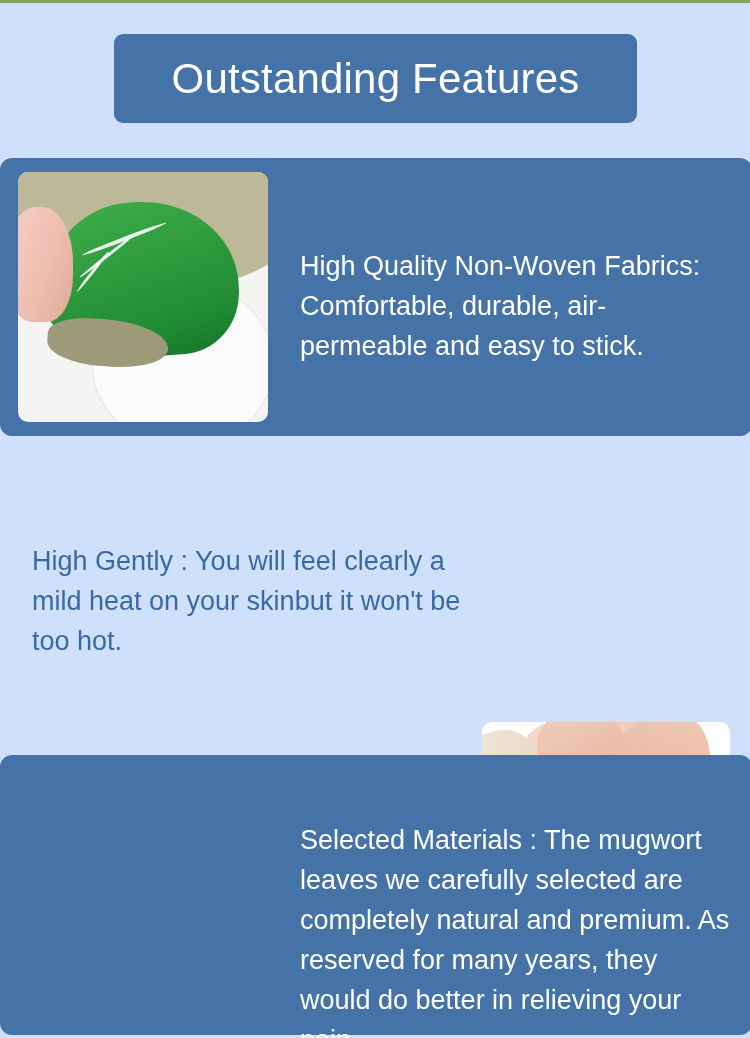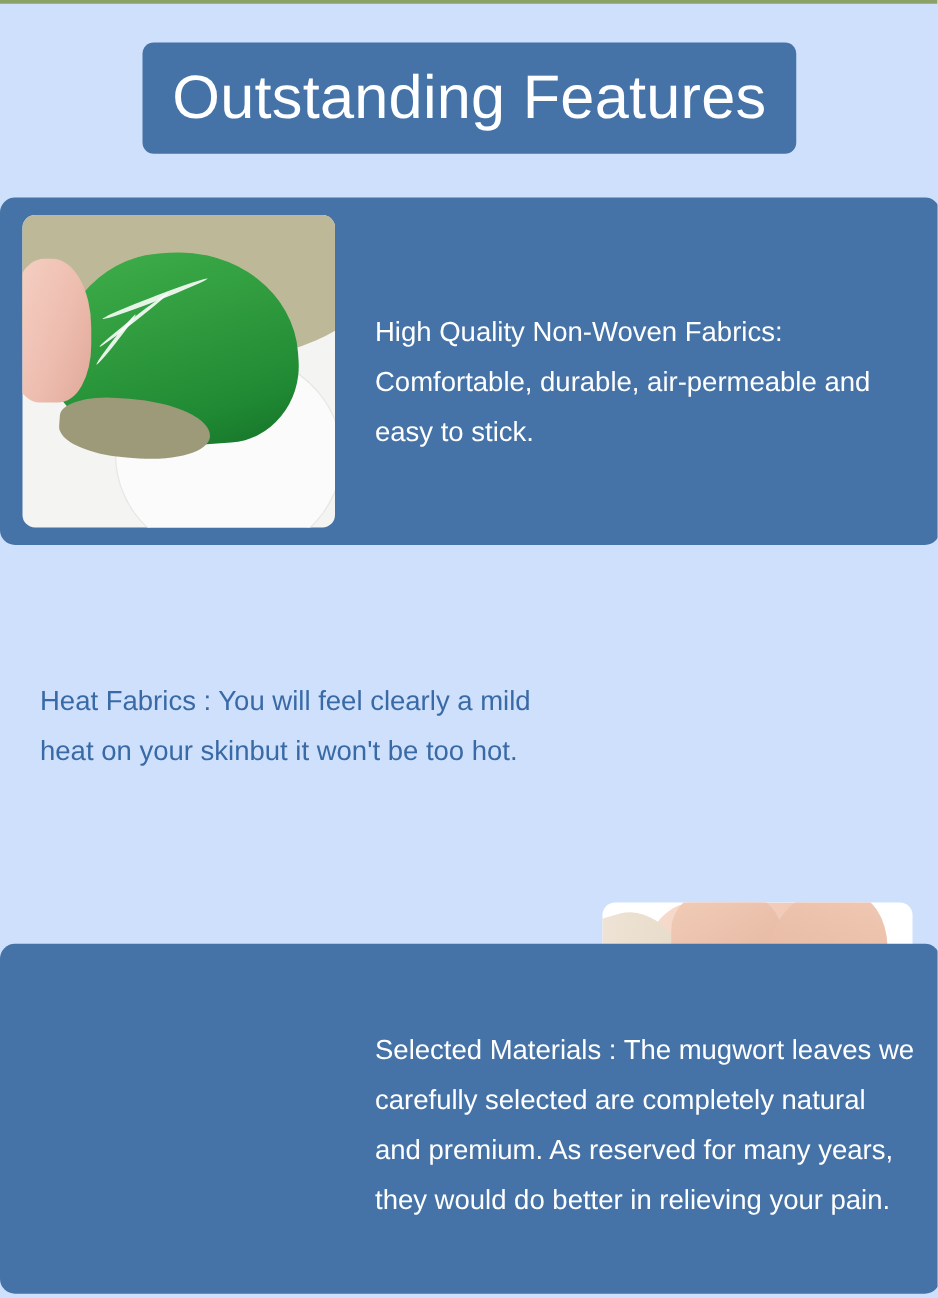--- a/index.html
+++ b/index.html
@@ -39,21 +39,21 @@
     width: 523px;
     height: 89px;
     background: #4573a8;
     border-radius: 9px;
     display: flex;
     align-items: center;
     justify-content: center;
   }
   .header-title {
     color: #ffffff;
-    font-size: 49px;
+    font-size: 42px;
     font-weight: 400;
     letter-spacing: 0.2px;
     line-height: 1;
     white-space: nowrap;
   }
 
   
   .feature-card {
     position: absolute;
     left: 0;
@@ -73,21 +73,21 @@
   .thumb {
     position: absolute;
     border-radius: 10px;
     overflow: hidden;
     background: #ffffff;
   }
 
   
   .copy {
     position: absolute;
-    font-size: 22px;
+    font-size: 27px;
     line-height: 40px;
     font-weight: 400;
   }
   .copy-on-card { color: #ffffff; }
   .copy-on-page { color: #3a6aa6; }
 
   
   .img-patch { background: #f4f4f2; position: relative; }
   .img-patch .tan-sheet {
     position: absolute;
@@ -234,21 +234,21 @@
   </div>
   <div class="fingers">
     
   </div>
 </div>
 
 <p class="copy copy-on-card" id="copy1">High Quality Non-Woven Fabrics: Comfortable, durable, air-permeable and easy to stick.</p>
 
 <div class="feature-plain" id="section2"></div>
 
-<p class="copy copy-on-page" id="copy2">Heat Fabrics : You will feel clearly a mild heat on your skinbut it won't be too hot.</p>
+<p class="copy copy-on-page" id="copy2">High Gently : You will feel clearly a mild heat on your skinbut it won't be too hot.</p>
 
 <div class="thumb img-knee" id="thumb2">
   <div class="leg"></div>
   <div class="thigh-cloth"></div>
   <div class="hand-top"></div>
   <div class="hand-right"></div>
   <div class="patch"></div>
 
   <div class="dot d1"></div>
   <div class="dot d2"></div>

